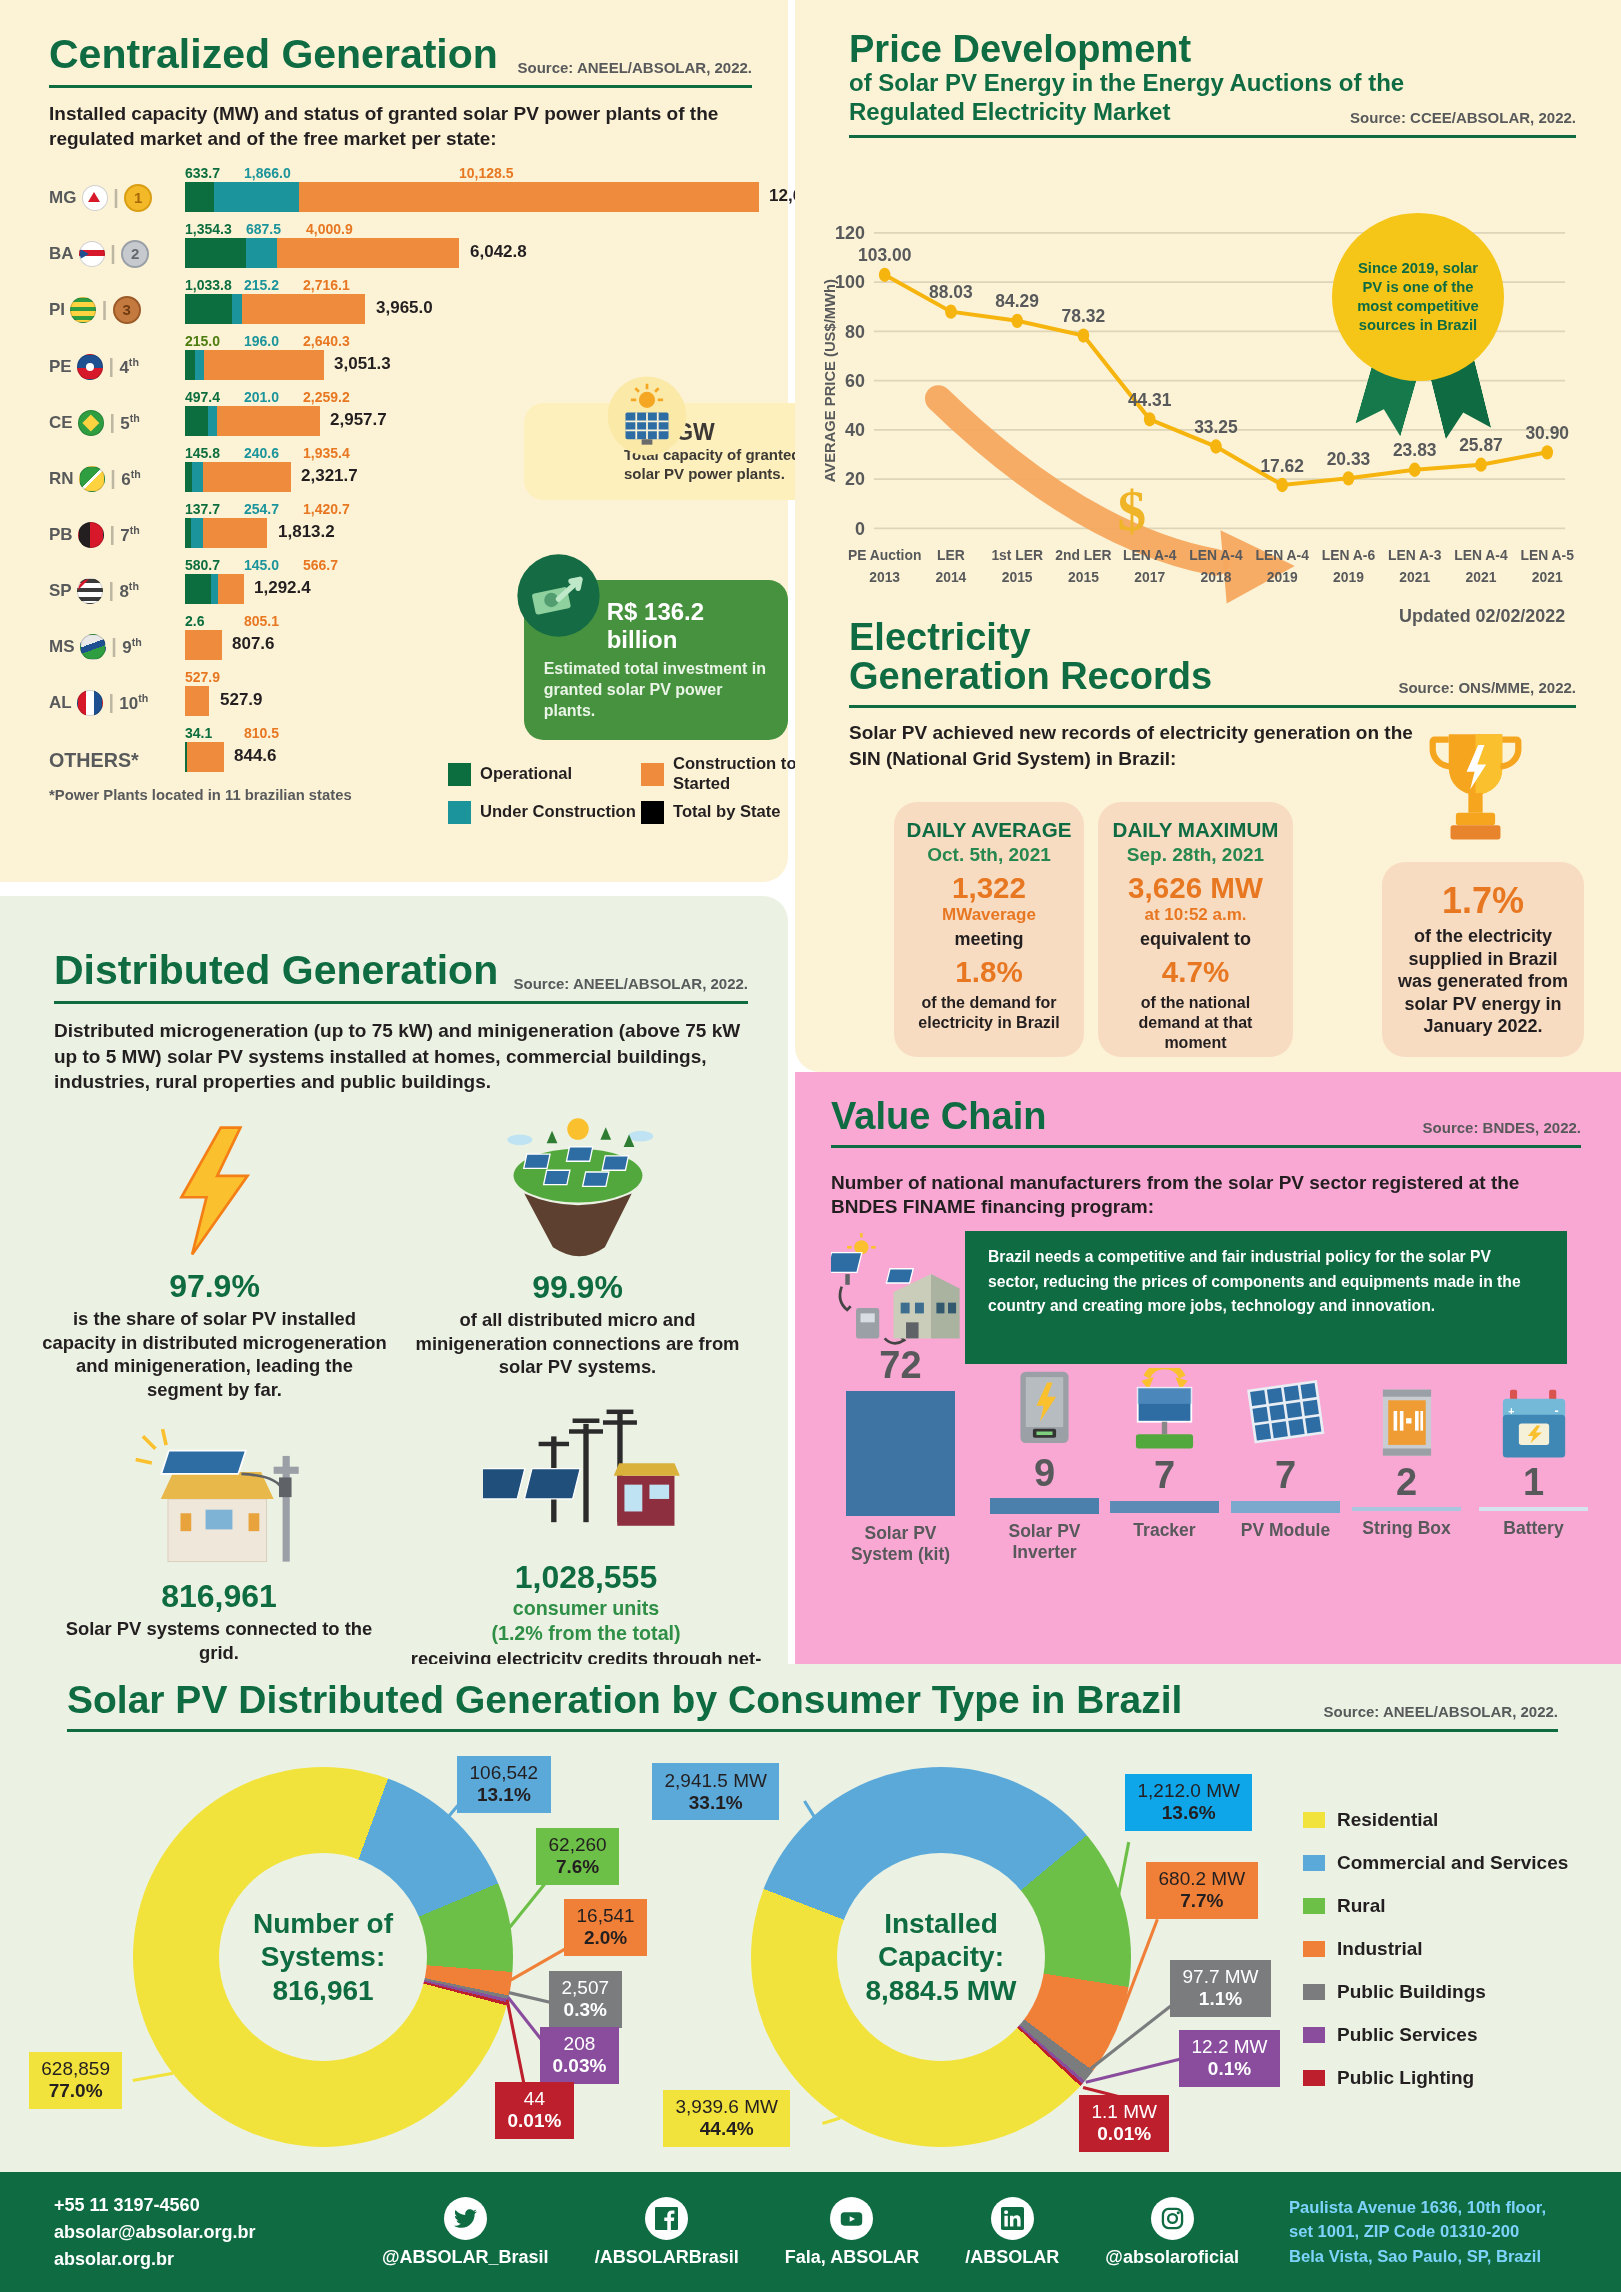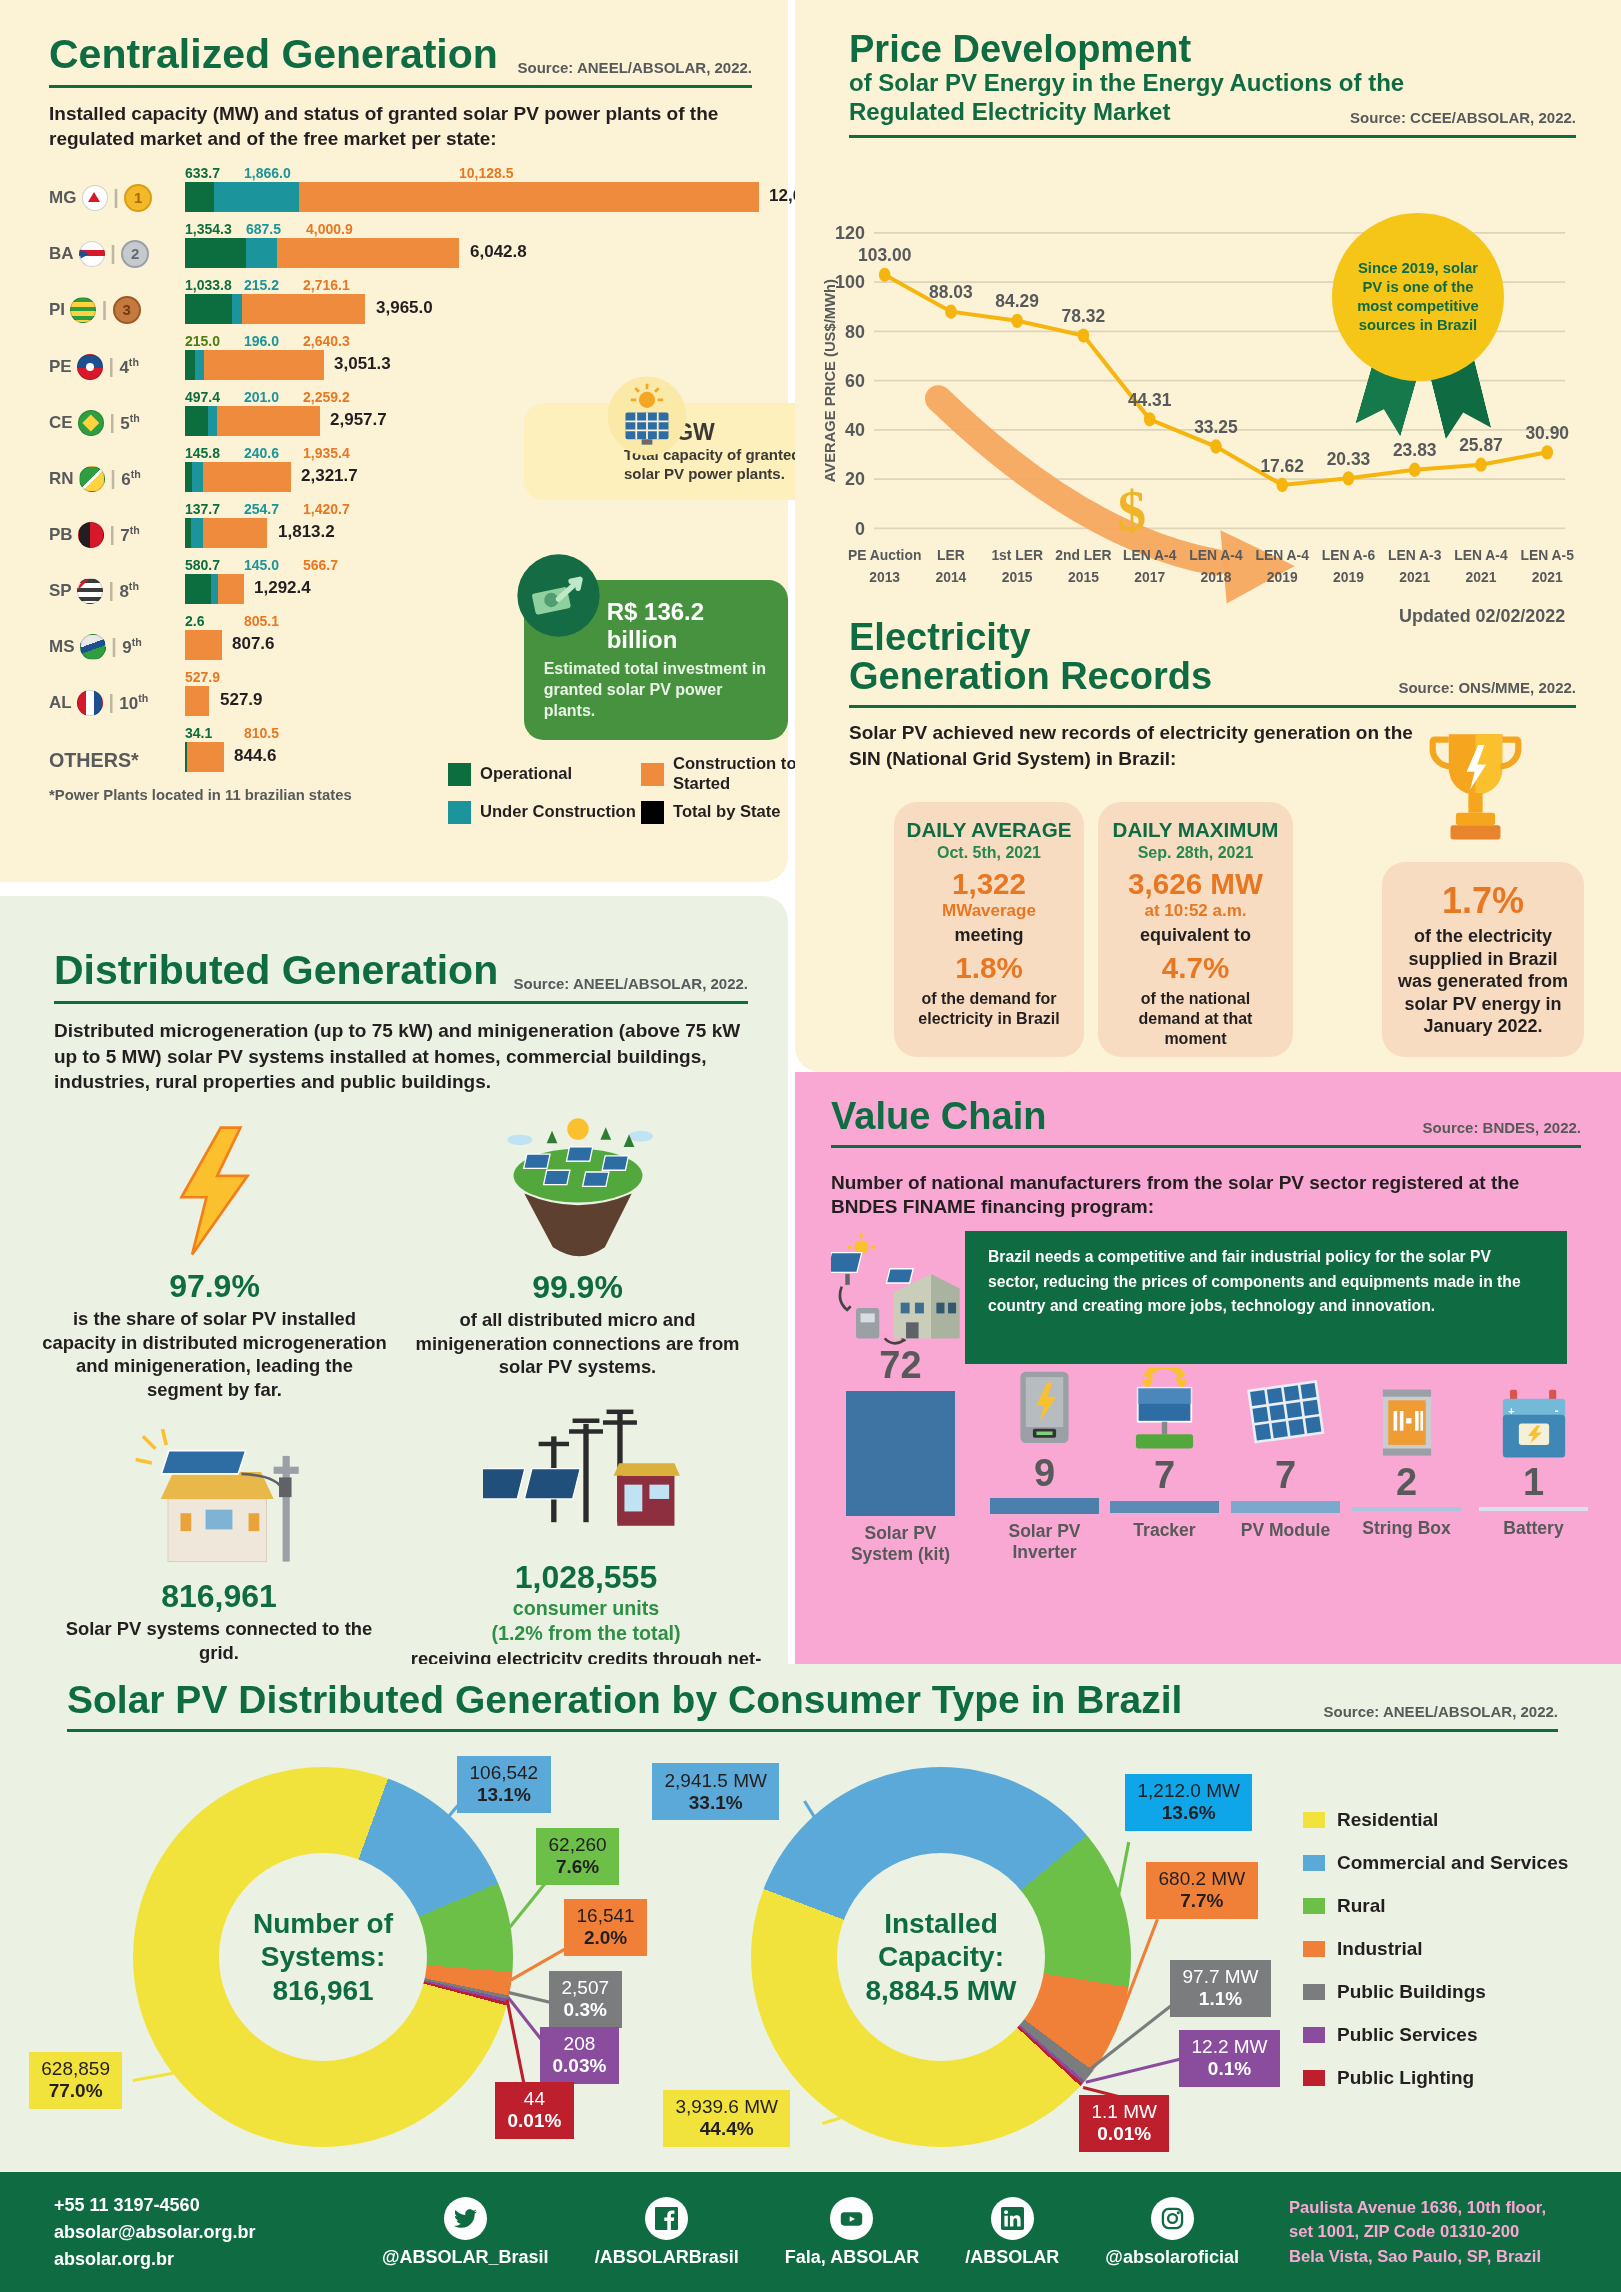--- a/index.html
+++ b/index.html
@@ -71,21 +71,21 @@
   .ribbon{position:absolute;width:47px;height:99px;background:#0e6b42;z-index:2;clip-path:polygon(0 0,100% 0,100% 100%,50% 78%,0 100%);}
   #rb1{left:573px;top:333px;transform:rotate(16deg);background:#15794c;}
   #rb2{left:638px;top:336px;transform:rotate(-14deg);}
   #records{position:absolute;left:54px;top:618px;width:727px;}
   #rec-para{font-size:19px;font-weight:bold;margin:12.5px 0 0 0;line-height:1.35;max-width:573px;}
   .rec-card{position:absolute;background:#f8dcc2;border-radius:23px;text-align:center;box-sizing:border-box;padding:16px 12.5px;}
   #rc1{left:45px;top:184px;width:190px;height:255px;}
   #rc2{left:249px;top:184px;width:195px;height:255px;}
   #rc3{left:533px;top:244px;width:202px;height:195px;}
   .rec-card .t{color:#0e6b42;font-weight:bold;font-size:20.6px;}
-  .rec-card .d{color:#27884f;font-weight:bold;font-size:16px;margin-top:1.8px;}
+  .rec-card .d{color:#27884f;font-weight:bold;font-size:19px;margin-top:1.8px;}
   .rec-card .big{color:#e87722;font-weight:bold;font-size:29.6px;margin-top:5.4px;}
   .rec-card .os{color:#e87722;font-weight:bold;font-size:17px;}
   .rec-card .mid{font-size:18px;font-weight:bold;margin-top:3.6px;}
   .rec-card .tail{font-size:16px;font-weight:bold;margin-top:3.6px;line-height:1.25;}
   #trophy{position:absolute;left:573px;top:107px;}
   
   #dist-para{font-size:19px;font-weight:bold;line-height:1.35;margin-top:14.3px;max-width:699px;}
   .d-item{position:absolute;text-align:center;}
   #di1{left:40px;top:228px;width:349px;}
   #di2{left:403px;top:215px;width:349px;}
@@ -123,21 +123,21 @@
   .leader{position:absolute;left:0;top:0;width:100%;height:100%;z-index:2;}
   #consumer-legend{position:absolute;left:1303px;top:134px;}
   .cl-item{display:flex;align-items:center;gap:12.5px;height:43px;font-size:19px;font-weight:bold;color:#231f20;}
   .cl-sw{width:21.5px;height:16px;flex:none;}
   
   #footer .contact{width:278px;color:#fff;font-size:18px;font-weight:bold;line-height:1.5;}
   #socials{flex:1;display:flex;justify-content:space-around;align-items:center;}
   .soc{display:flex;flex-direction:column;align-items:center;gap:7.2px;}
   .soc .ic{width:43px;height:43px;border-radius:50%;background:#fff;display:flex;align-items:center;justify-content:center;}
   .soc .hd{color:#fff;font-size:18px;font-weight:bold;white-space:nowrap;}
-  #footer .addr{width:296px;color:#f9a8d4;font-size:16.6px;font-weight:bold;line-height:1.45;text-align:left;}
+  #footer .addr{width:296px;color:#7dd3fc;font-size:16.6px;font-weight:bold;line-height:1.45;text-align:left;}
 </style>
 </head>
 <body>
 
 <div class="page">
 
   <section id="panel-centralized">
     <div class="head-row">
       <h1 class="sec-title" style="font-size:41px;">Centralized Generation</h1>
       <span class="src">Source: ANEEL/ABSOLAR, 2022.</span>

